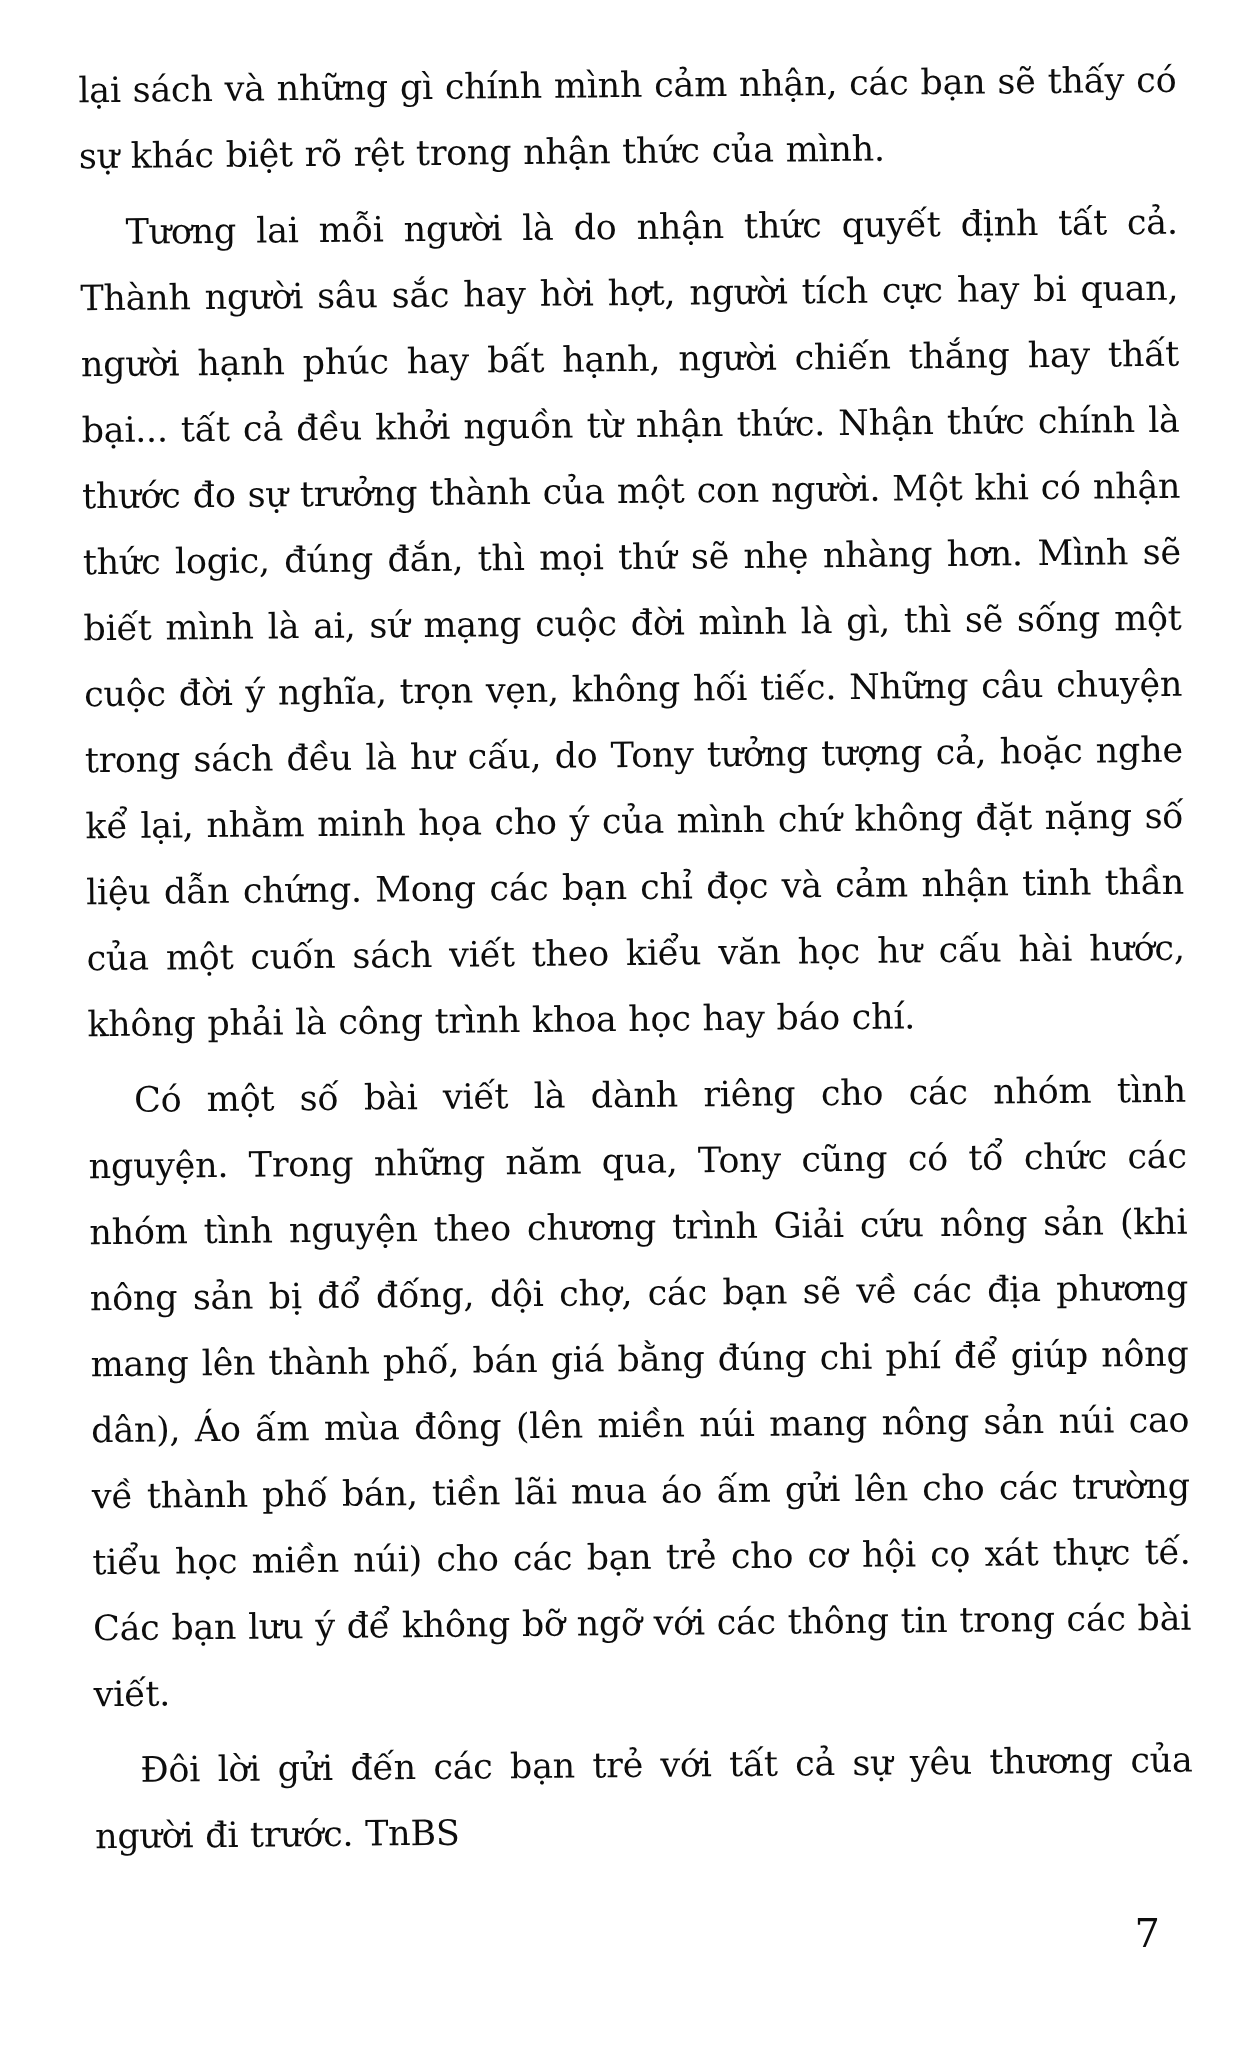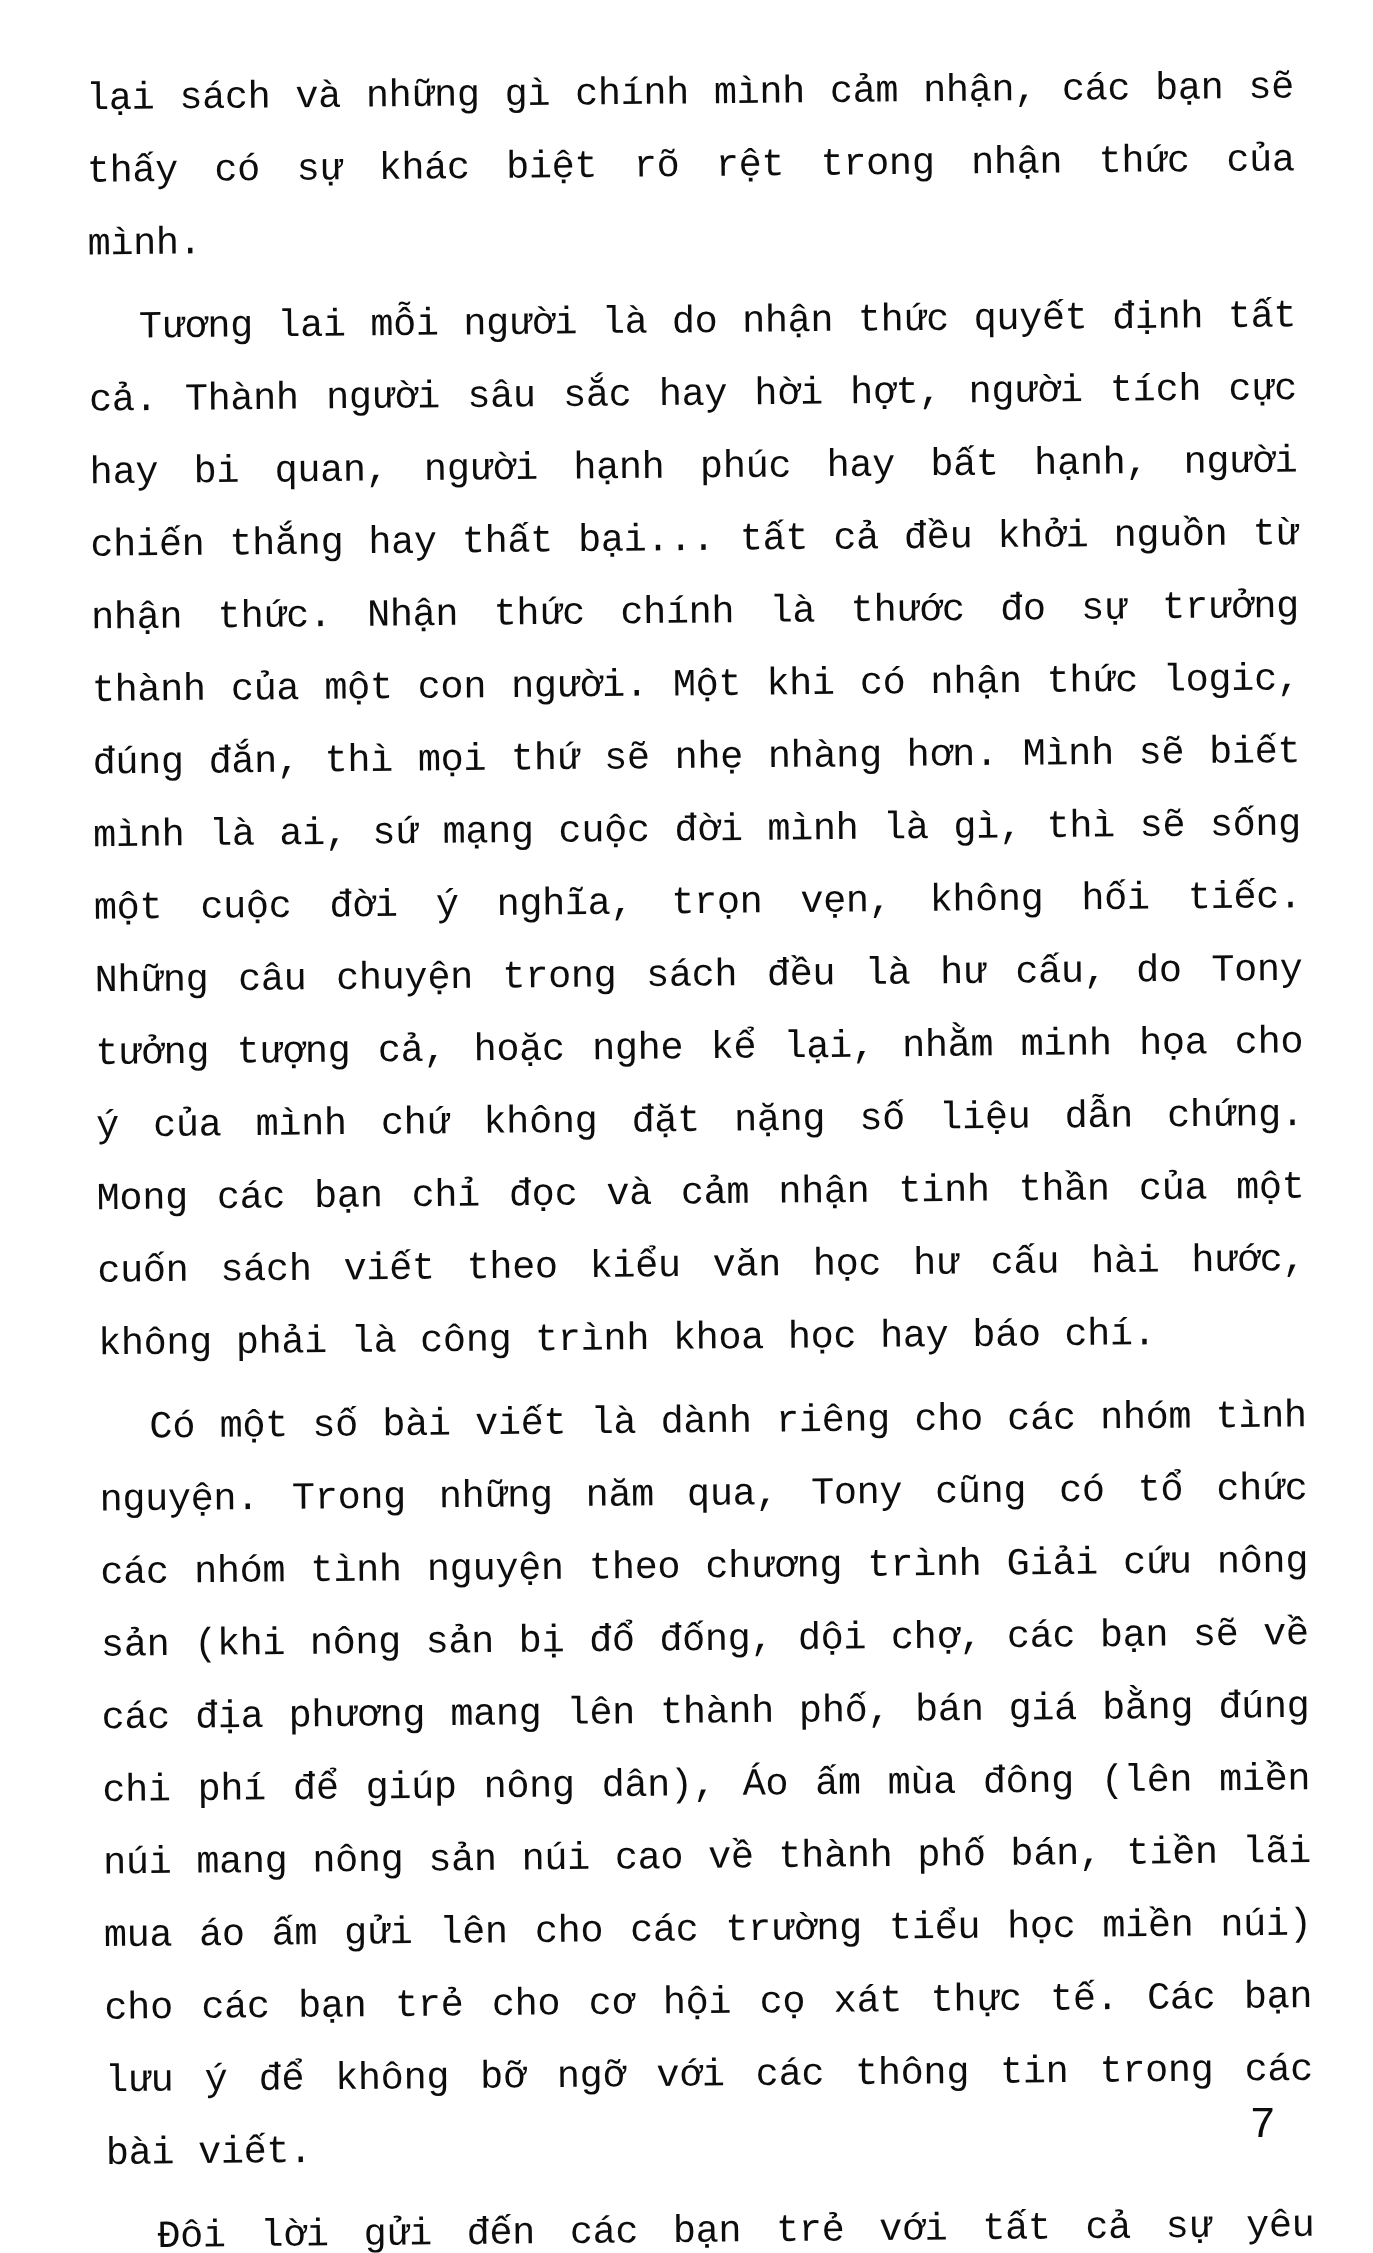--- a/index.html
+++ b/index.html
@@ -12,21 +12,20 @@
     height: 2048px;
     overflow: hidden;
     font-family: "DejaVu Serif", "Liberation Serif", serif;
     color: #0d0d0d;
     position: relative;
   }
   .page {
     position: absolute;
     inset: 0;
     background: #ffffff;
-    font-family: Liberation Mono, monospace;
   }
   .text-block {
     position: absolute;
     top: 52px;
     left: 78px;
     width: 1098px;
     transform: rotate(-0.55deg);
     transform-origin: 50% 0;
   }
   .para {

